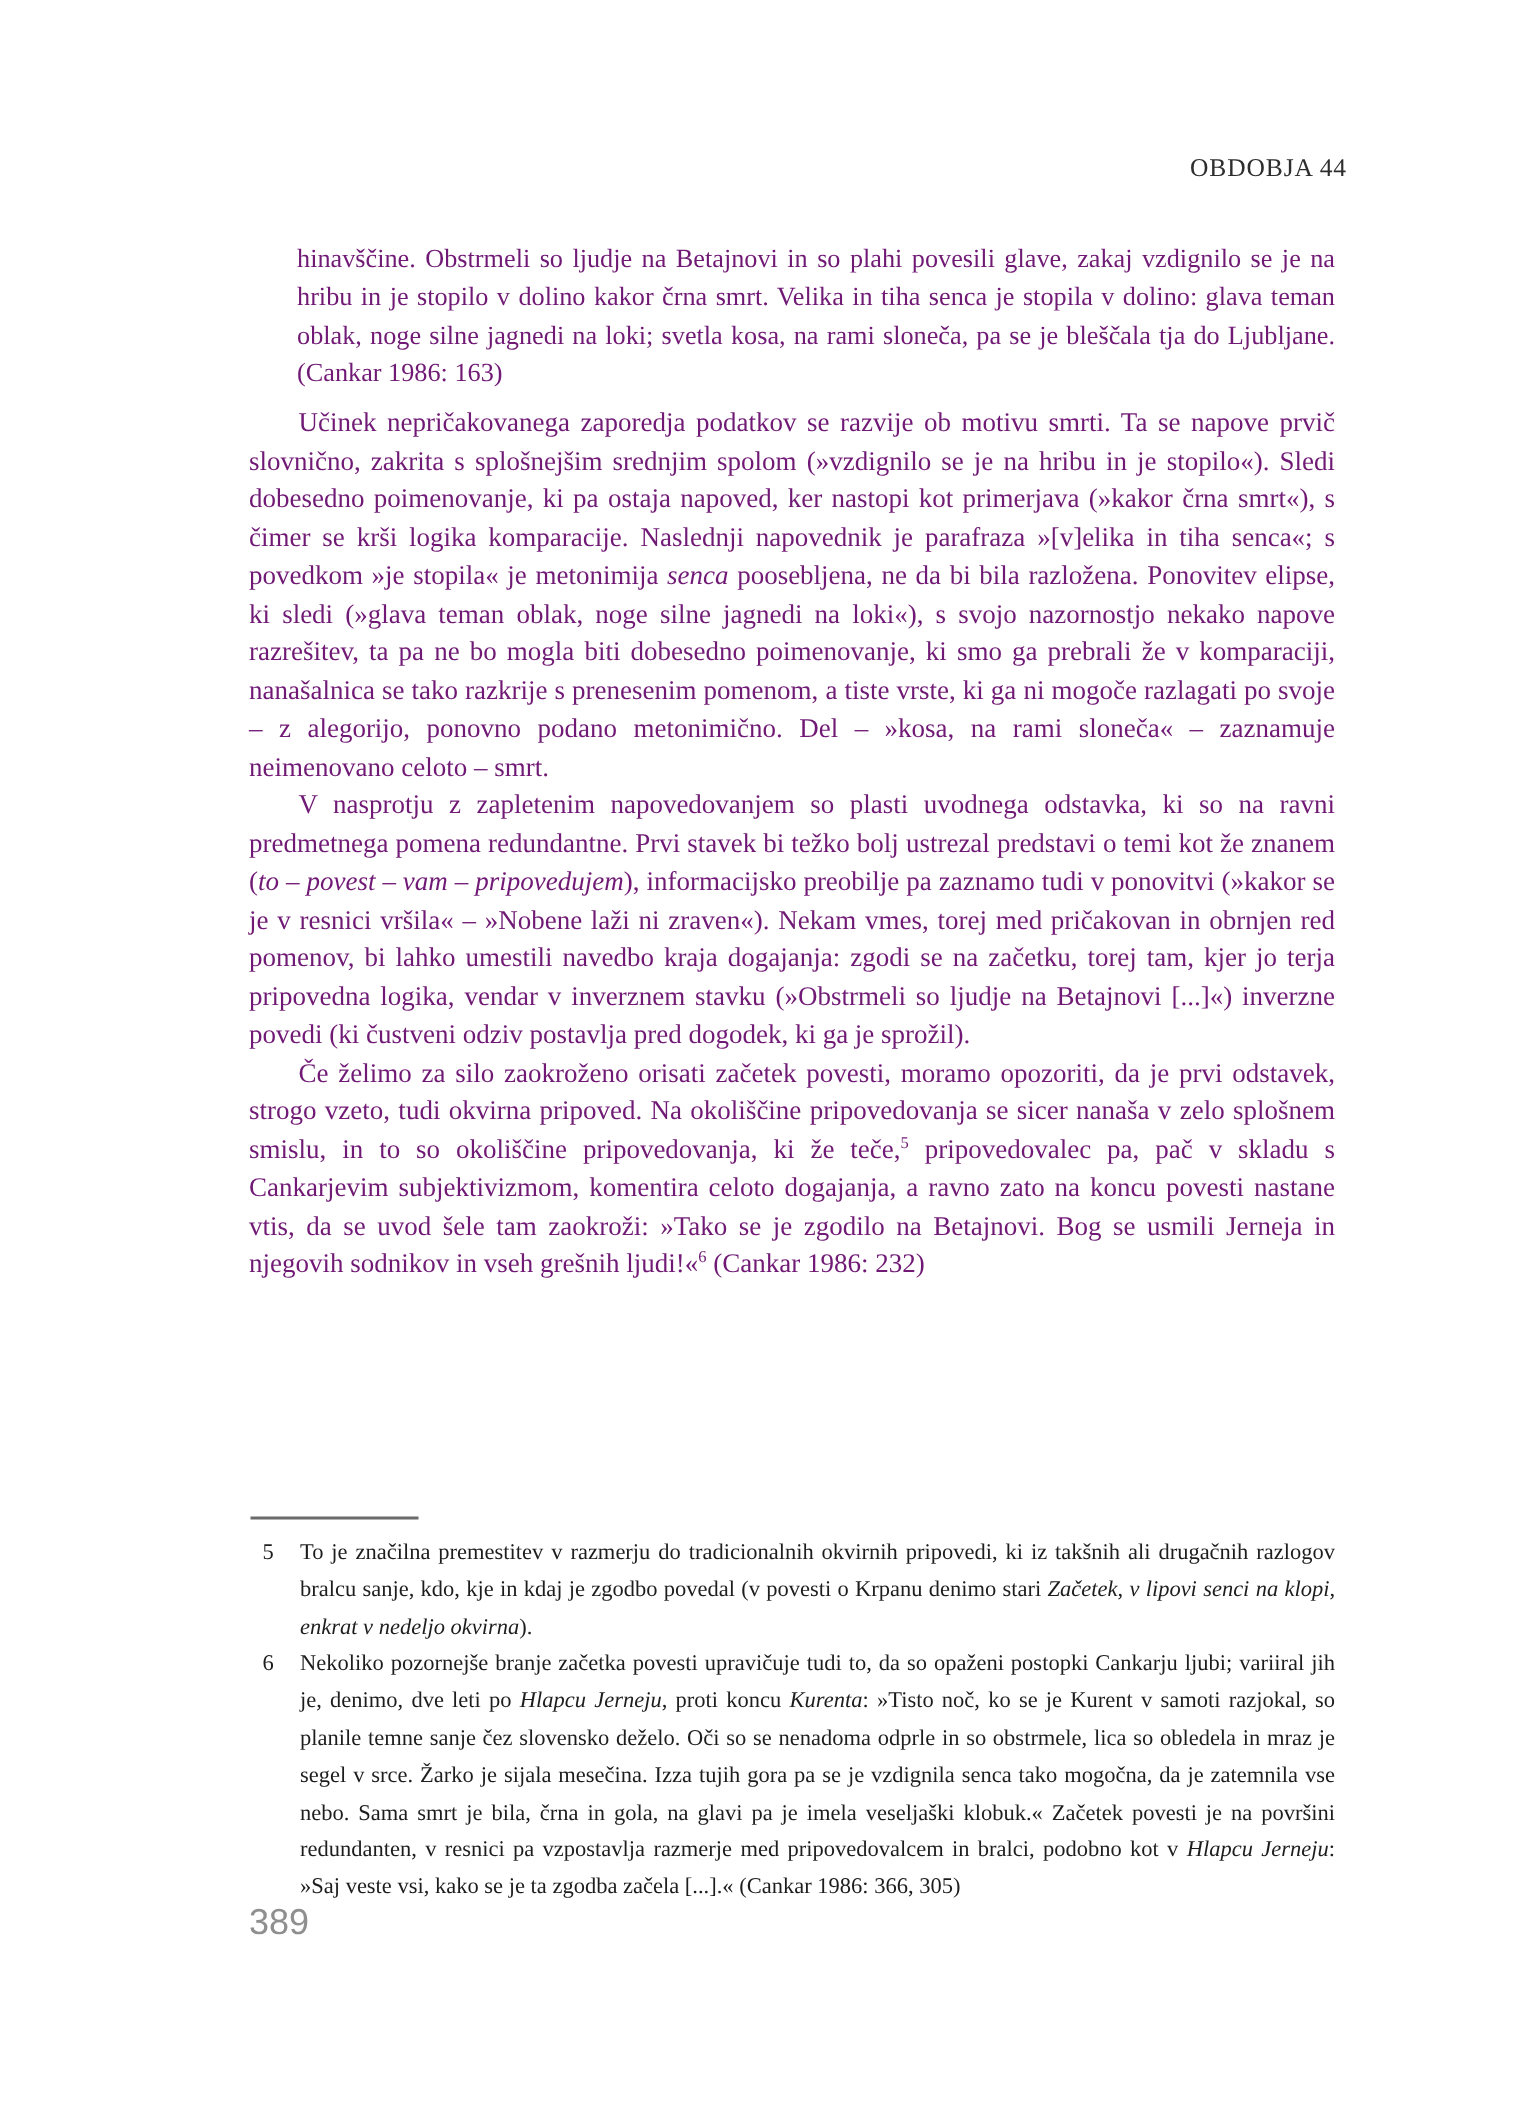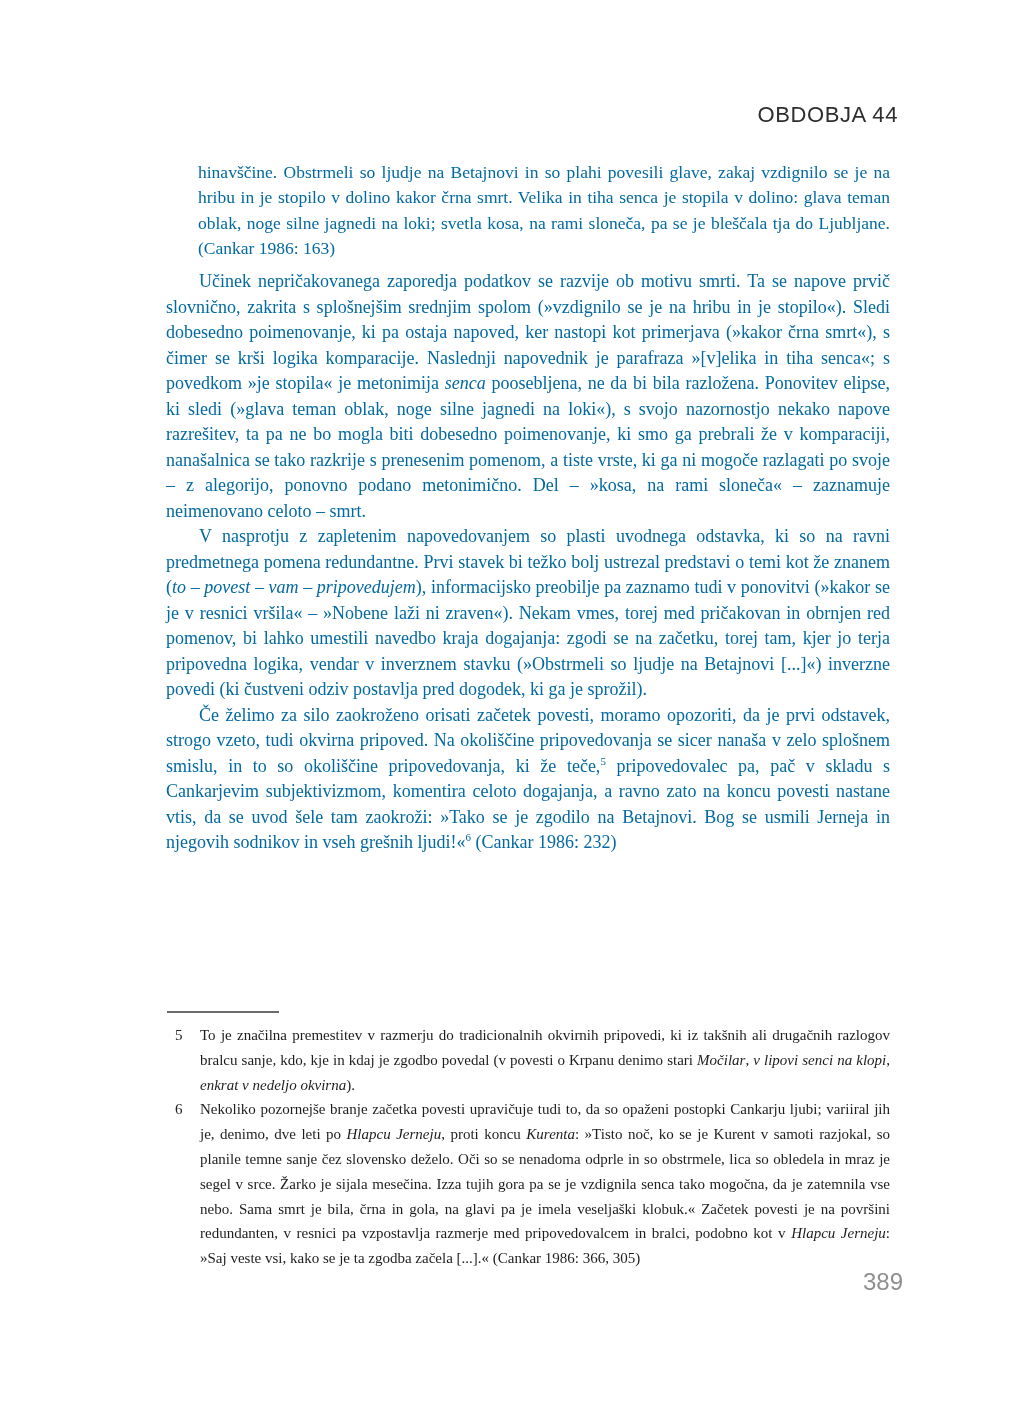--- a/index.html
+++ b/index.html
@@ -9,34 +9,34 @@
     height: 1412px;
     background: #ffffff;
     overflow: hidden;
   }
   .running-head {
     position: absolute;
     top: 102px;
     left: 166px;
     width: 732px;
     text-align: right;
-    font-family: Liberation Sans, sans-serif;
-    font-size: 22px;
+    font-family: Liberation Serif, serif;
+    font-size: 17px;
     letter-spacing: 0.6px;
     color: #2e2e2e;
   }
   .main {
     position: absolute;
     top: 160px;
     left: 166px;
     width: 724px;
     font-family: "Liberation Serif", serif;
     font-size: 18px;
     line-height: 25.5px;
-    color: #0369a1;
+    color: #701a75;
     text-align: justify;
   }
   .quote {
     margin: 0 0 8px 32px;
     font-size: 17.5px;
     line-height: 25.3px;
   }
   .para {
     margin: 0;
     text-indent: 33px;
@@ -71,21 +71,20 @@
   .footnote .fn-num {
     position: absolute;
     left: 9px;
     top: 0;
   }
   .page-number {
     position: absolute;
     top: 1268px;
     left: 166px;
     width: 737px;
-    text-align: right;
     font-family: "Liberation Sans", sans-serif;
     font-size: 24px;
     color: #8f8f8f;
   }
 </style>
 </head>
 <body>
 
 <div class="page">
   <div class="running-head">OBDOBJA 44</div>
@@ -93,19 +92,19 @@
   <div class="main" id="main-text">
       <p class="quote"><span>hinavščine. Obstrmeli so ljudje na Betajnovi in so plahi povesili glave, zakaj vzdignilo se je na hribu in je stopilo v dolino kakor črna smrt. Velika in tiha senca je stopila v dolino: glava teman oblak, noge silne jagnedi na loki; svetla kosa, na rami sloneča, pa se je bleščala tja do Ljubljane. (Cankar 1986: 163)</span></p>
       <p class="para"><span>Učinek nepričakovanega zaporedja podatkov se razvije ob motivu smrti. Ta se napove prvič slovnično, zakrita s splošnejšim srednjim spolom (»vzdignilo se je na hribu in je stopilo«). Sledi dobesedno poimenovanje, ki pa ostaja napoved, ker nastopi kot primerjava (»kakor črna smrt«), s čimer se krši logika komparacije. Naslednji napovednik je parafraza »[v]elika in tiha senca«; s povedkom »je stopila« je metonimija </span><i>senca</i><span> poosebljena, ne da bi bila razložena. Ponovitev elipse, ki sledi (»glava teman oblak, noge silne jagnedi na loki«), s svojo nazornostjo nekako napove razrešitev, ta pa ne bo mogla biti dobesedno poimenovanje, ki smo ga prebrali že v komparaciji, nanašalnica se tako razkrije s prenesenim pomenom, a tiste vrste, ki ga ni mogoče razlagati po svoje – z alegorijo, ponovno podano metonimično. Del – »kosa, na rami sloneča« – zaznamuje neimenovano celoto – smrt.</span></p>
       <p class="para"><span>V nasprotju z zapletenim napovedovanjem so plasti uvodnega odstavka, ki so na ravni predmetnega pomena redundantne. Prvi stavek bi težko bolj ustrezal predstavi o temi kot že znanem (</span><i>to – povest – vam – pripovedujem</i><span>), informacijsko preobilje pa zaznamo tudi v ponovitvi (»kakor se je v resnici vršila« – »Nobene laži ni zraven«). Nekam vmes, torej med pričakovan in obrnjen red pomenov, bi lahko umestili navedbo kraja dogajanja: zgodi se na začetku, torej tam, kjer jo terja pripovedna logika, vendar v inverznem stavku (»Obstrmeli so ljudje na Betajnovi [...]«) inverzne povedi (ki čustveni odziv postavlja pred dogodek, ki ga je sprožil).</span></p>
       <p class="para"><span>Če želimo za silo zaokroženo orisati začetek povesti, moramo opozoriti, da je prvi odstavek, strogo vzeto, tudi okvirna pripoved. Na okoliščine pripovedovanja se sicer nanaša v zelo splošnem smislu, in to so okoliščine pripovedovanja, ki že teče,</span><sup>5</sup><span> pripovedovalec pa, pač v skladu s Cankarjevim subjektivizmom, komentira celoto dogajanja, a ravno zato na koncu povesti nastane vtis, da se uvod šele tam zaokroži: »Tako se je zgodilo na Betajnovi. Bog se usmili Jerneja in njegovih sodnikov in vseh grešnih ljudi!«</span><sup>6</sup><span> (Cankar 1986: 232)</span></p>
     </div>
 
   <div class="footnotes">
     <div class="fn-rule"></div>
     <div id="fn-list">
-        <div class="footnote"><span class="fn-num">5</span><span>To je značilna premestitev v razmerju do tradicionalnih okvirnih pripovedi, ki iz takšnih ali drugačnih razlogov bralcu sanje, kdo, kje in kdaj je zgodbo povedal (v povesti o Krpanu denimo stari </span><i>Močilar</i><span>, </span><i>v lipovi senci na klopi</i><span>, </span><i>enkrat v nedeljo okvirna</i><span>).</span></div>
+        <div class="footnote"><span class="fn-num">5</span><span>To je značilna premestitev v razmerju do tradicionalnih okvirnih pripovedi, ki iz takšnih ali drugačnih razlogov bralcu sanje, kdo, kje in kdaj je zgodbo povedal (v povesti o Krpanu denimo stari </span><i>Začetek</i><span>, </span><i>v lipovi senci na klopi</i><span>, </span><i>enkrat v nedeljo okvirna</i><span>).</span></div>
         <div class="footnote"><span class="fn-num">6</span><span>Nekoliko pozornejše branje začetka povesti upravičuje tudi to, da so opaženi postopki Cankarju ljubi; variiral jih je, denimo, dve leti po </span><i>Hlapcu Jerneju</i><span>, proti koncu </span><i>Kurenta</i><span>: »Tisto noč, ko se je Kurent v samoti razjokal, so planile temne sanje čez slovensko deželo. Oči so se nenadoma odprle in so obstrmele, lica so obledela in mraz je segel v srce. Žarko je sijala mesečina. Izza tujih gora pa se je vzdignila senca tako mogočna, da je zatemnila vse nebo. Sama smrt je bila, črna in gola, na glavi pa je imela veseljaški klobuk.« Začetek povesti je na površini redundanten, v resnici pa vzpostavlja razmerje med pripovedovalcem in bralci, podobno kot v </span><i>Hlapcu Jerneju</i><span>: »Saj veste vsi, kako se je ta zgodba začela [...].« (Cankar 1986: 366, 305)</span></div>
       </div>
   </div>
 
   <div class="page-number">389</div>
 </div>
 
 </body></html>

